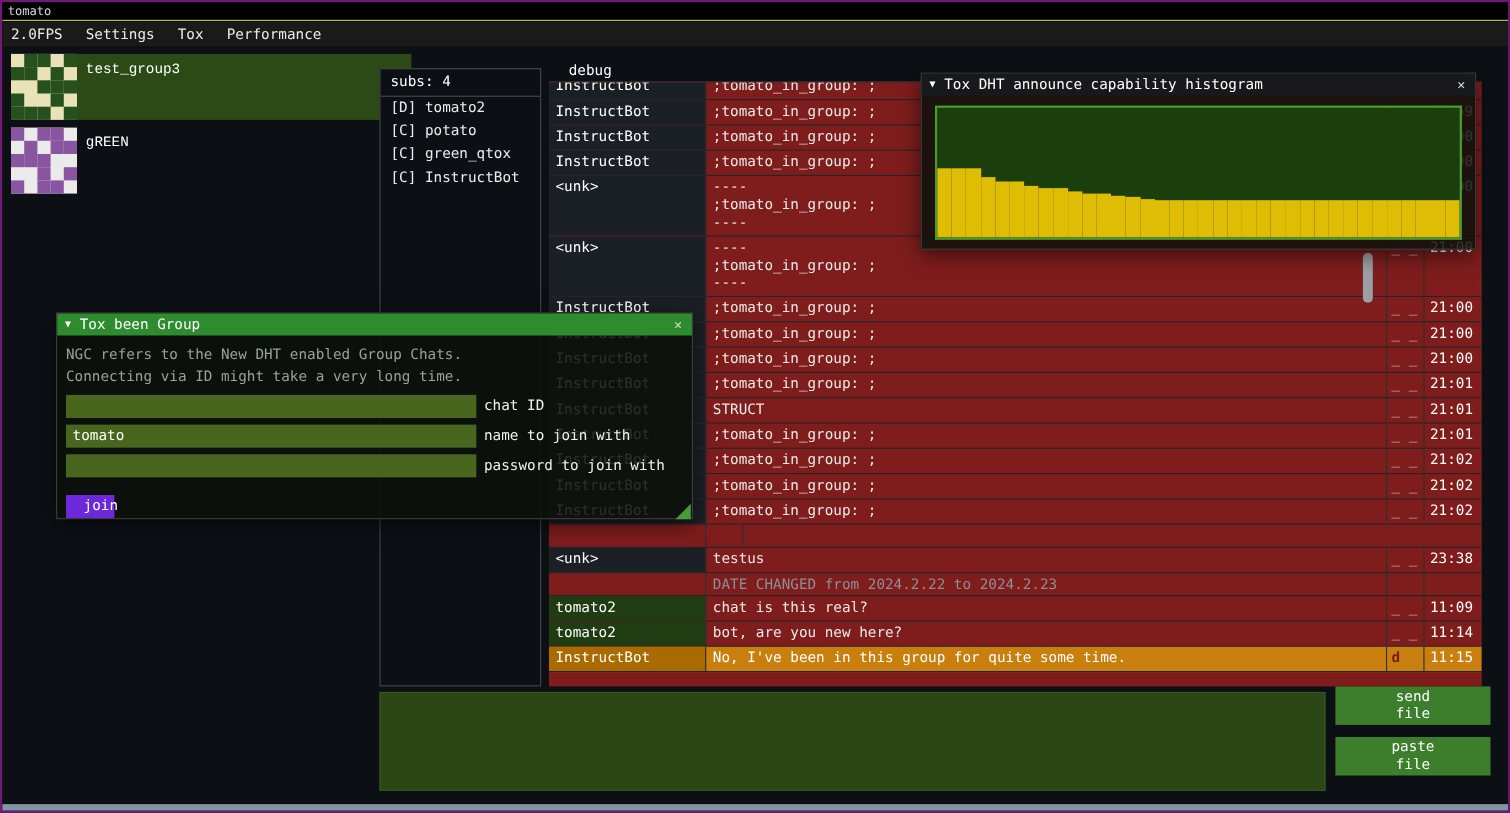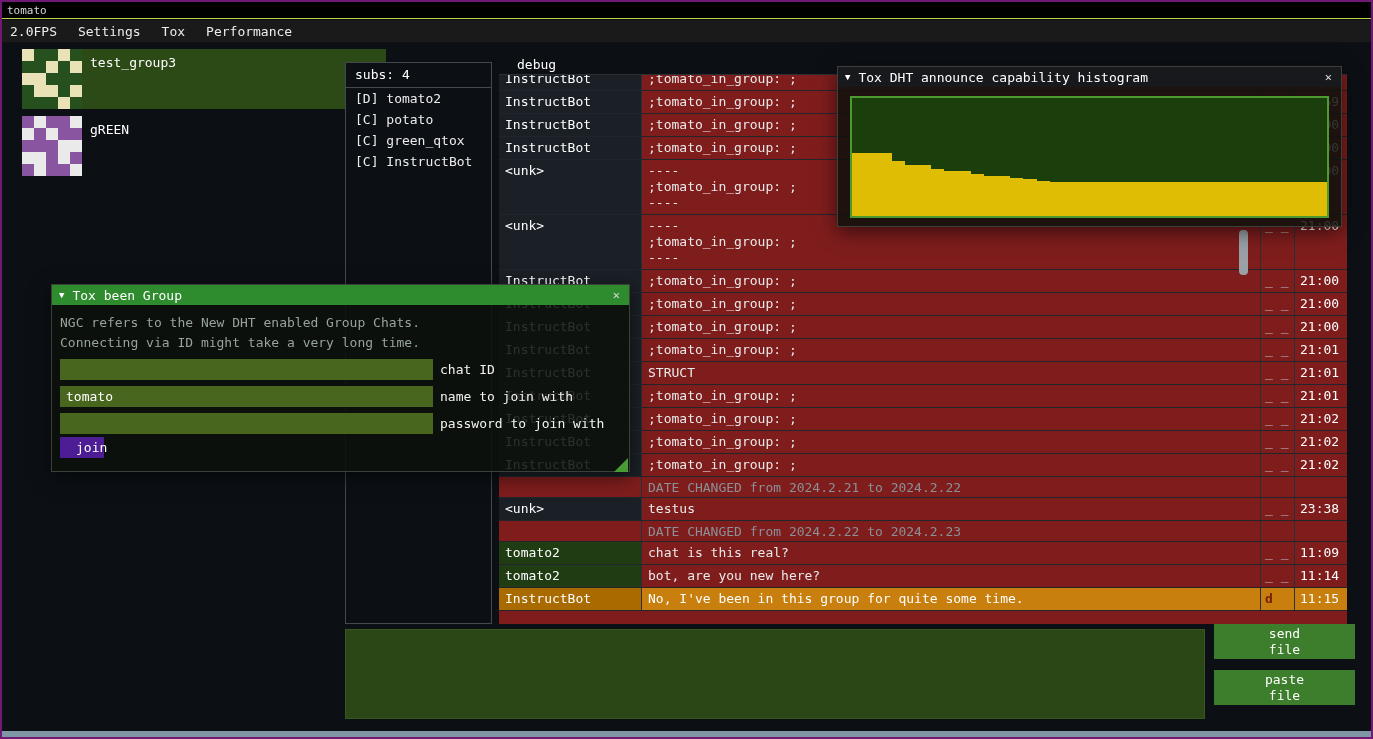--- a/index.html
+++ b/index.html
@@ -18,21 +18,21 @@
     background:#000; border-bottom:1px solid #c3cf46;
     font-size:11px; padding:2px 5px; color:#d8d8d8;
   }
   .menubar {
     position:absolute; left:0; top:18px; right:0; height:22px;
     background:#1a1a1a; display:flex; align-items:center;
     padding-left:8px; gap:21px;
   }
   .menu-item { color:#ececec; }
   
-  .grouplist { position:absolute; left:20px; top:47px; width:364px; }
+  .grouplist { position:absolute; left:8px; top:47px; width:364px;font-family:Liberation Mono, monospace; }
   .group { display:flex; height:60px; margin-bottom:7px; }
   .avatar {
     width:60px; height:60px; flex:0 0 60px;
     display:grid; grid-template-columns:repeat(5,1fr); grid-template-rows:repeat(5,1fr);
   }
   .group-label-wrap { flex:1; padding:6px 8px; }
   .group.selected .group-label-wrap { background:#2c4a16; }
   .group-name { color:#fff; }
   
   .subs-panel {
@@ -100,21 +100,21 @@
   .join-win .fwin-title { background:#2e8b2e; }
   .join-body { padding:8px; position:relative; height:168px; }
   .join-desc { color:#97a39b; line-height:20px; }
   .field-row { display:flex; align-items:center; margin-top:6px; }
   .jfield {
     width:373px; height:21px; background:#48661e; border:none;
     color:#fff; font:inherit; padding:2px 6px; margin-right:7px; outline:none;
   }
   .jlabel { color:#f2f2f2; white-space:nowrap; }
   .join-btn {
-    margin-top:3px; width:44px; height:21px; background:#4c1d95;
+    margin-top:16px; width:44px; height:21px; background:#6d28d9;
     border:none; color:#fff; font:inherit; cursor:pointer;padding-left:16px;
   }
   .grip {
     position:absolute; right:1px; bottom:1px; width:0; height:0;
     border-left:14px solid transparent; border-bottom:14px solid #4a9a35;
   }
   
   .hist-win { left:835px; top:64px; width:505px; height:161px; z-index:20; background:rgba(13,16,12,0.85); }
   .hist-win .fwin-title { background:#17191c; }
   .hist-body { padding:9px 12px; }
@@ -313,21 +313,20 @@
           <div class="ctime">21:02</div>
         </div>
         <div class="crow">
           <div class="cname">InstructBot</div>
           <div class="cmsg">;tomato_in_group: ;</div>
           <div class="cflags">_ _</div>
           <div class="ctime">21:02</div>
         </div>
         <div class="crow date">
           <div class="cname none"></div>
-          <div class="cmsg">DATE CHANGED from 2024.2.21 to 2024.2.22</div>
           <div class="cflags"></div>
           <div class="ctime"></div>
         </div>
         <div class="crow">
           <div class="cname">&lt;unk&gt;</div>
           <div class="cmsg">testus</div>
           <div class="cflags">_ _</div>
           <div class="ctime">23:38</div>
         </div>
         <div class="crow date">

